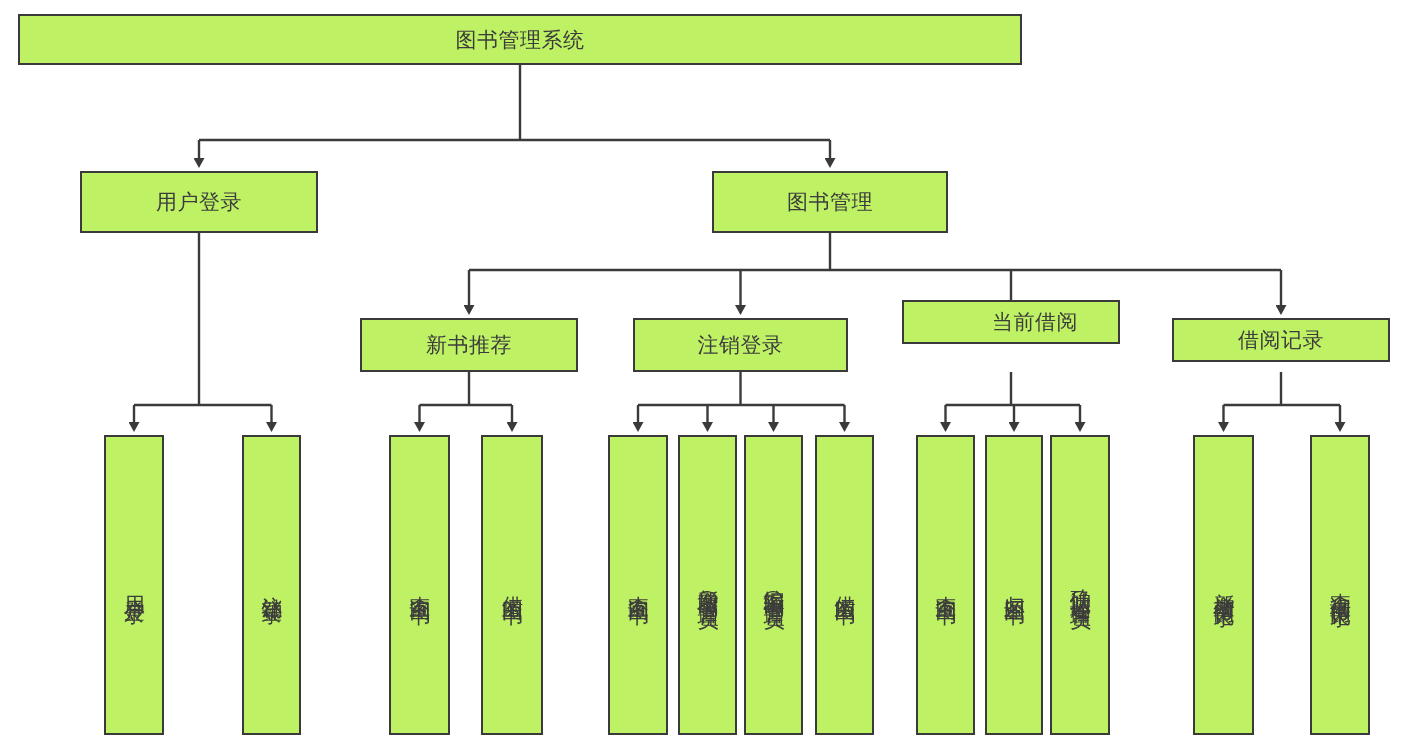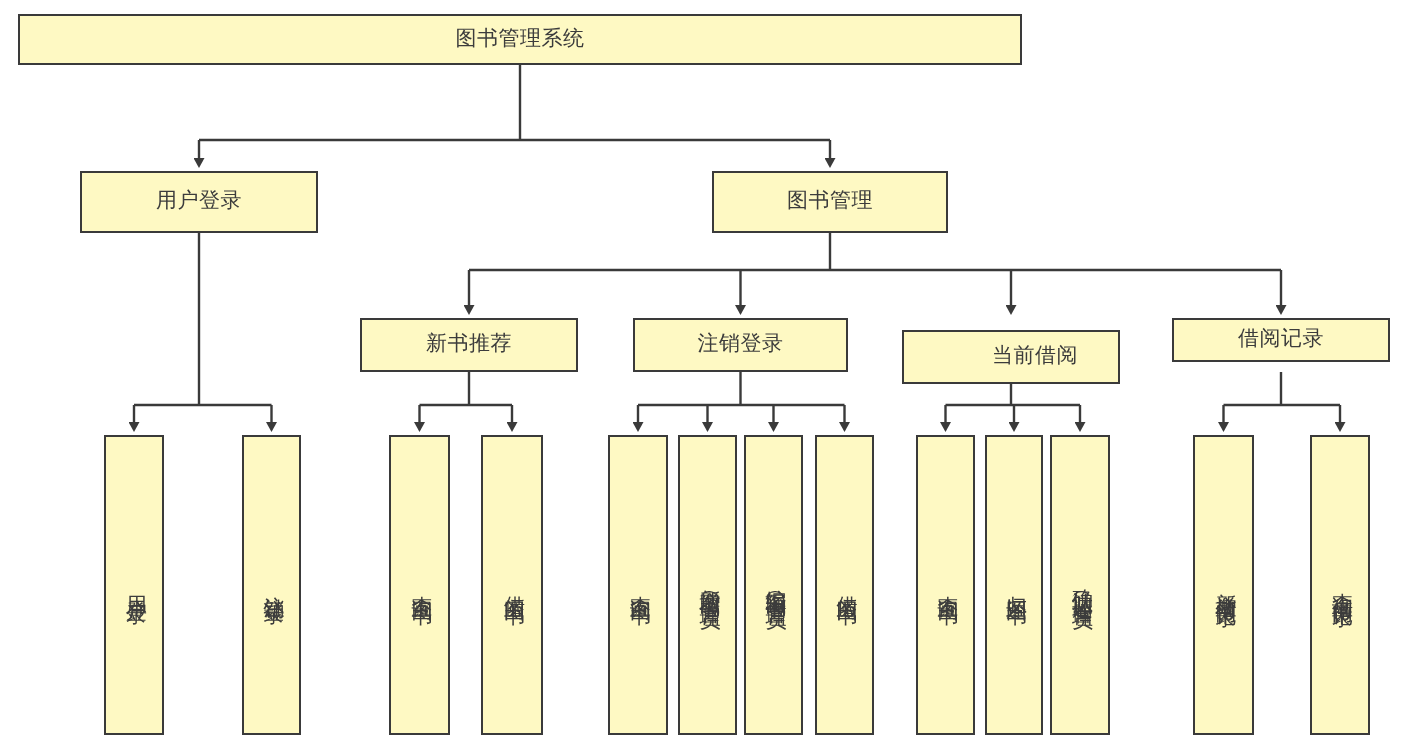--- a/index.html
+++ b/index.html
@@ -22,27 +22,26 @@
     left: 0;
     top: 0;
     width: 1405px;
     height: 747px;
     pointer-events: none;
   }
   .node {
     position: absolute;
     box-sizing: border-box;
     border: 2px solid #3a3a3a;
-    background: #fef9c3;
+    background: #bef264;
     color: #3c3c3c;
     display: flex;
     align-items: center;
     justify-content: center;
     text-align: center;
-    font-family: Liberation Mono, monospace;
   }
   .node.h {
     font-size: 21px;
     line-height: 1.2;
     letter-spacing: 0.5px;
   }
   .node.v {
     font-size: 21px;
     letter-spacing: 1px;
   }
@@ -123,21 +122,21 @@
   </div>
   <div class="node h" style="left: 360px; top: 318px; width: 218px; height: 54px;">
     <span class="htext">新书推荐</span>
   </div>
   <div class="node h" style="left: 712px; top: 171px; width: 236px; height: 62px;">
     <span class="htext">图书管理</span>
   </div>
   <div class="node h" style="left: 633px; top: 318px; width: 215px; height: 54px;">
     <span class="htext">注销登录</span>
   </div>
-  <div class="node h" style="left: 902px; top: 330px; width: 218px; height: 54px; padding-left: 48px;">
+  <div class="node h" style="left: 902px; top: 300px; width: 218px; height: 44px; padding-left: 48px;">
     <span class="htext">当前借阅</span>
   </div>
   <div class="node h" style="left: 1172px; top: 318px; width: 218px; height: 44px;">
     <span class="htext">借阅记录</span>
   </div>
 
   <div class="node v" style="left: 104px; top: 435px; width: 60px; height: 300px;">
     <span class="vtext">用户登录</span>
   </div>
   <div class="node v" style="left: 242px; top: 435px; width: 59px; height: 300px;">

